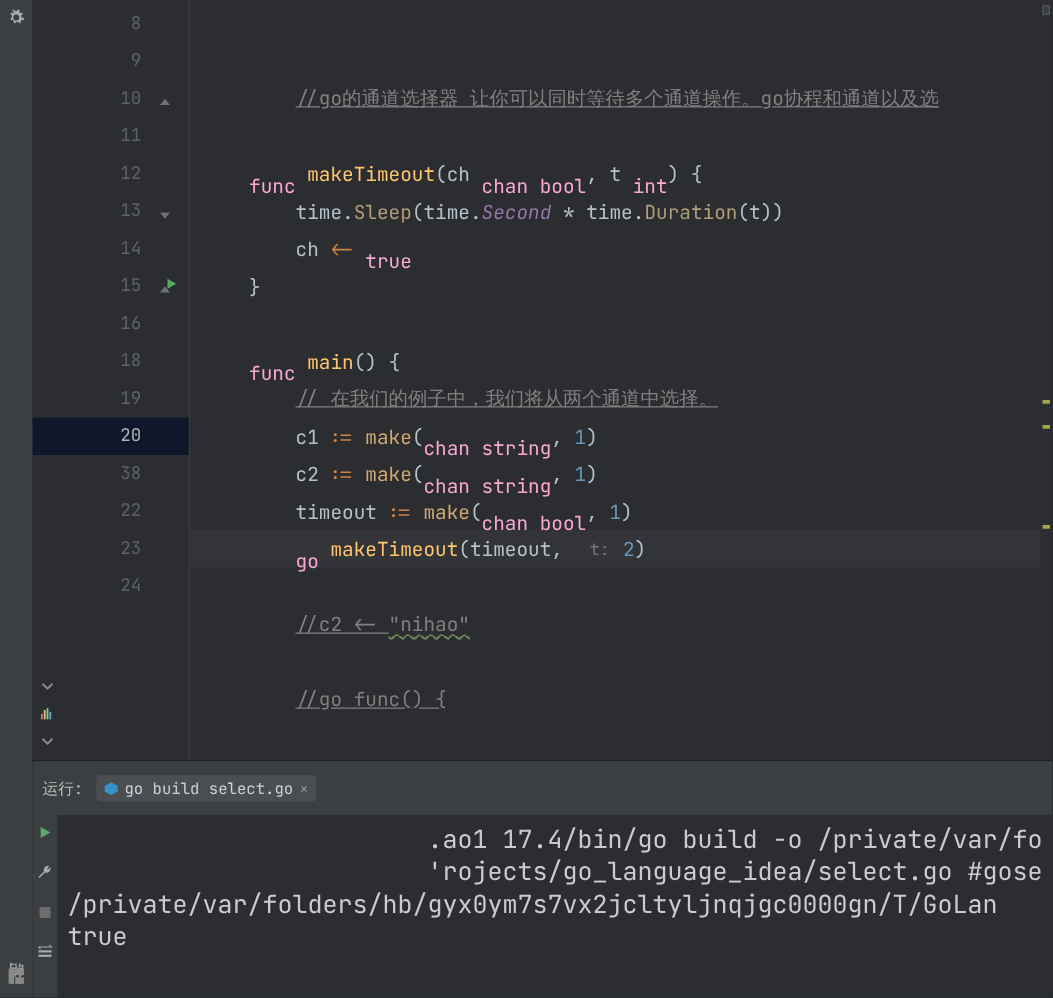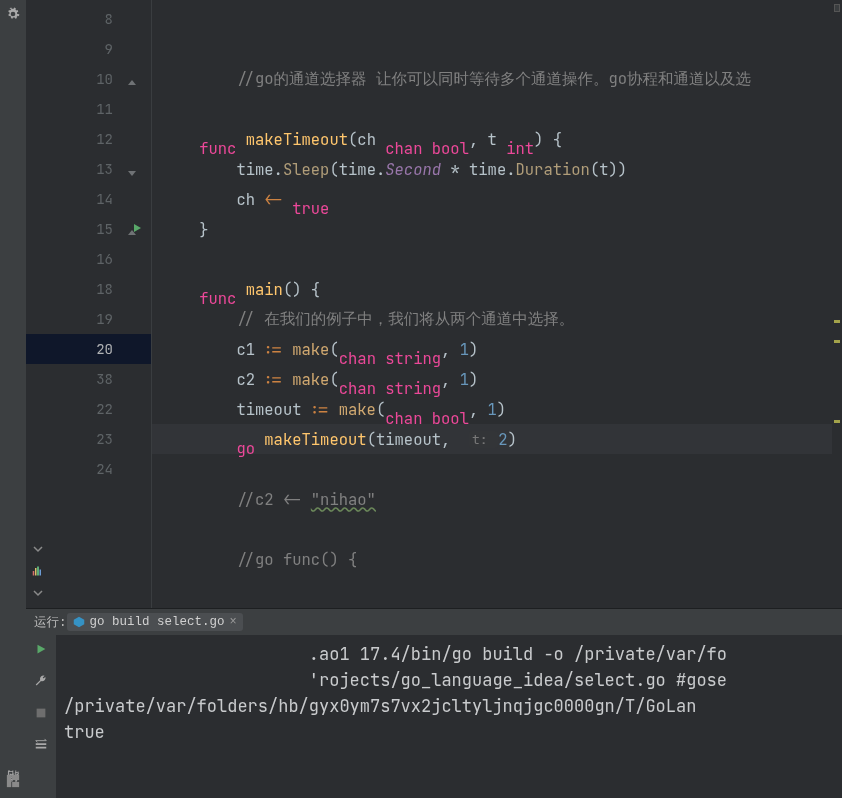--- a/index.html
+++ b/index.html
@@ -55,22 +55,22 @@
   .gutter-extra svg { width: 12px; height: 12px; }
   .code {
     flex: 1; padding-top: 4px; position: relative; white-space: pre;
   }
   .code-line {
     height: 30px; display: flex; align-items: center;
     padding-left: 10px; font-size: 15.5px;
   }
   .code-line.hl { background: #323438; }
   
-  .c-com { color: #808080; }
-  .c-kw  { color: #ec4899; margin-top: 19px; }   
+  .c-com { color: #808080; text-decoration: underline; }
+  .c-kw  { color: #f9a8d4; margin-top: 19px; }   
   .c-op  { color: #cc8242; }   
   .c-fn  { color: #ffc66d; }   
   .c-id  { color: #b6c2c9; }   
   .c-pkg { color: #b6c2c9; }
   .c-meth{ color: #b09d79; }   
   .c-ital{ color: #9876aa; font-style: italic; } 
   .c-num { color: #6897bb; }
   .c-hint{ color: #787878; background:#333538; border-radius:3px; padding:0 3px; font-size:13px;}
   .c-pn  { color: #b6c2c9; }
   .wavy  { text-decoration: wavy underline #6a8759; text-underline-offset: 2px; }
@@ -80,37 +80,37 @@
     background: #2b2d30;
   }
   .mark-box { position:absolute; right:2px; width:6px; height:8px; top:4px; background:#3a3d3f; border:1px solid #555;}
   .mark-y { position:absolute; right:2px; width:6px; height:3px; background:#a3a34b; }
   
   .run-panel {
     position: absolute; left: 26px; right: 0; top: 608px; bottom: 0;
     background: #2b2d30; border-top: 1px solid #1d1f21; display: flex; flex-direction: column;
   }
   .run-header {
-    height: 26px; background: #3c3f41; display: flex; align-items: center;
-    padding-left: 8px; font-size: 12.5px; color: #bbbbbb;  font-family: Liberation Mono, monospace;
+    height: 43px; background: #3c3f41; display: flex; align-items: center;
+    padding-left: 8px; font-size: 12.5px; color: #bbbbbb; gap: 10px;
   }
   .run-tab {
     display: flex; align-items: center; gap: 5px; padding: 2px 6px;
     background: #4b4e51; border-radius: 3px; color: #d0d0d0;
   }
   .run-tab svg { width: 12px; height: 12px; fill:#3592c4; }
   .run-tab-close { color: #9a9a9a; font-size: 12px; cursor: pointer; }
   .run-body { flex: 1; display: flex; }
   .run-tools {
     width: 30px; background: #3c3f41; display: flex; flex-direction: column;
     align-items: center; padding-top: 6px; gap: 12px;
   }
   .run-tools svg { width: 14px; height: 14px; }
   .run-output {
-    flex: 1; padding: 6px 8px; font-size: 17px; color: #c9cbcd;
+    flex: 1; padding: 6px 8px; font-size: 20px; color: #c9cbcd;
     font-family: "JetBrains Mono", Menlo, Consolas, monospace; white-space: pre; line-height: 26px;
   }
   .btn { cursor: pointer; }
 </style>
 </head>
 <body>
 
 <div class="tool-strip">
   <span class="btn">
     <svg viewBox="0 0 24 24">

